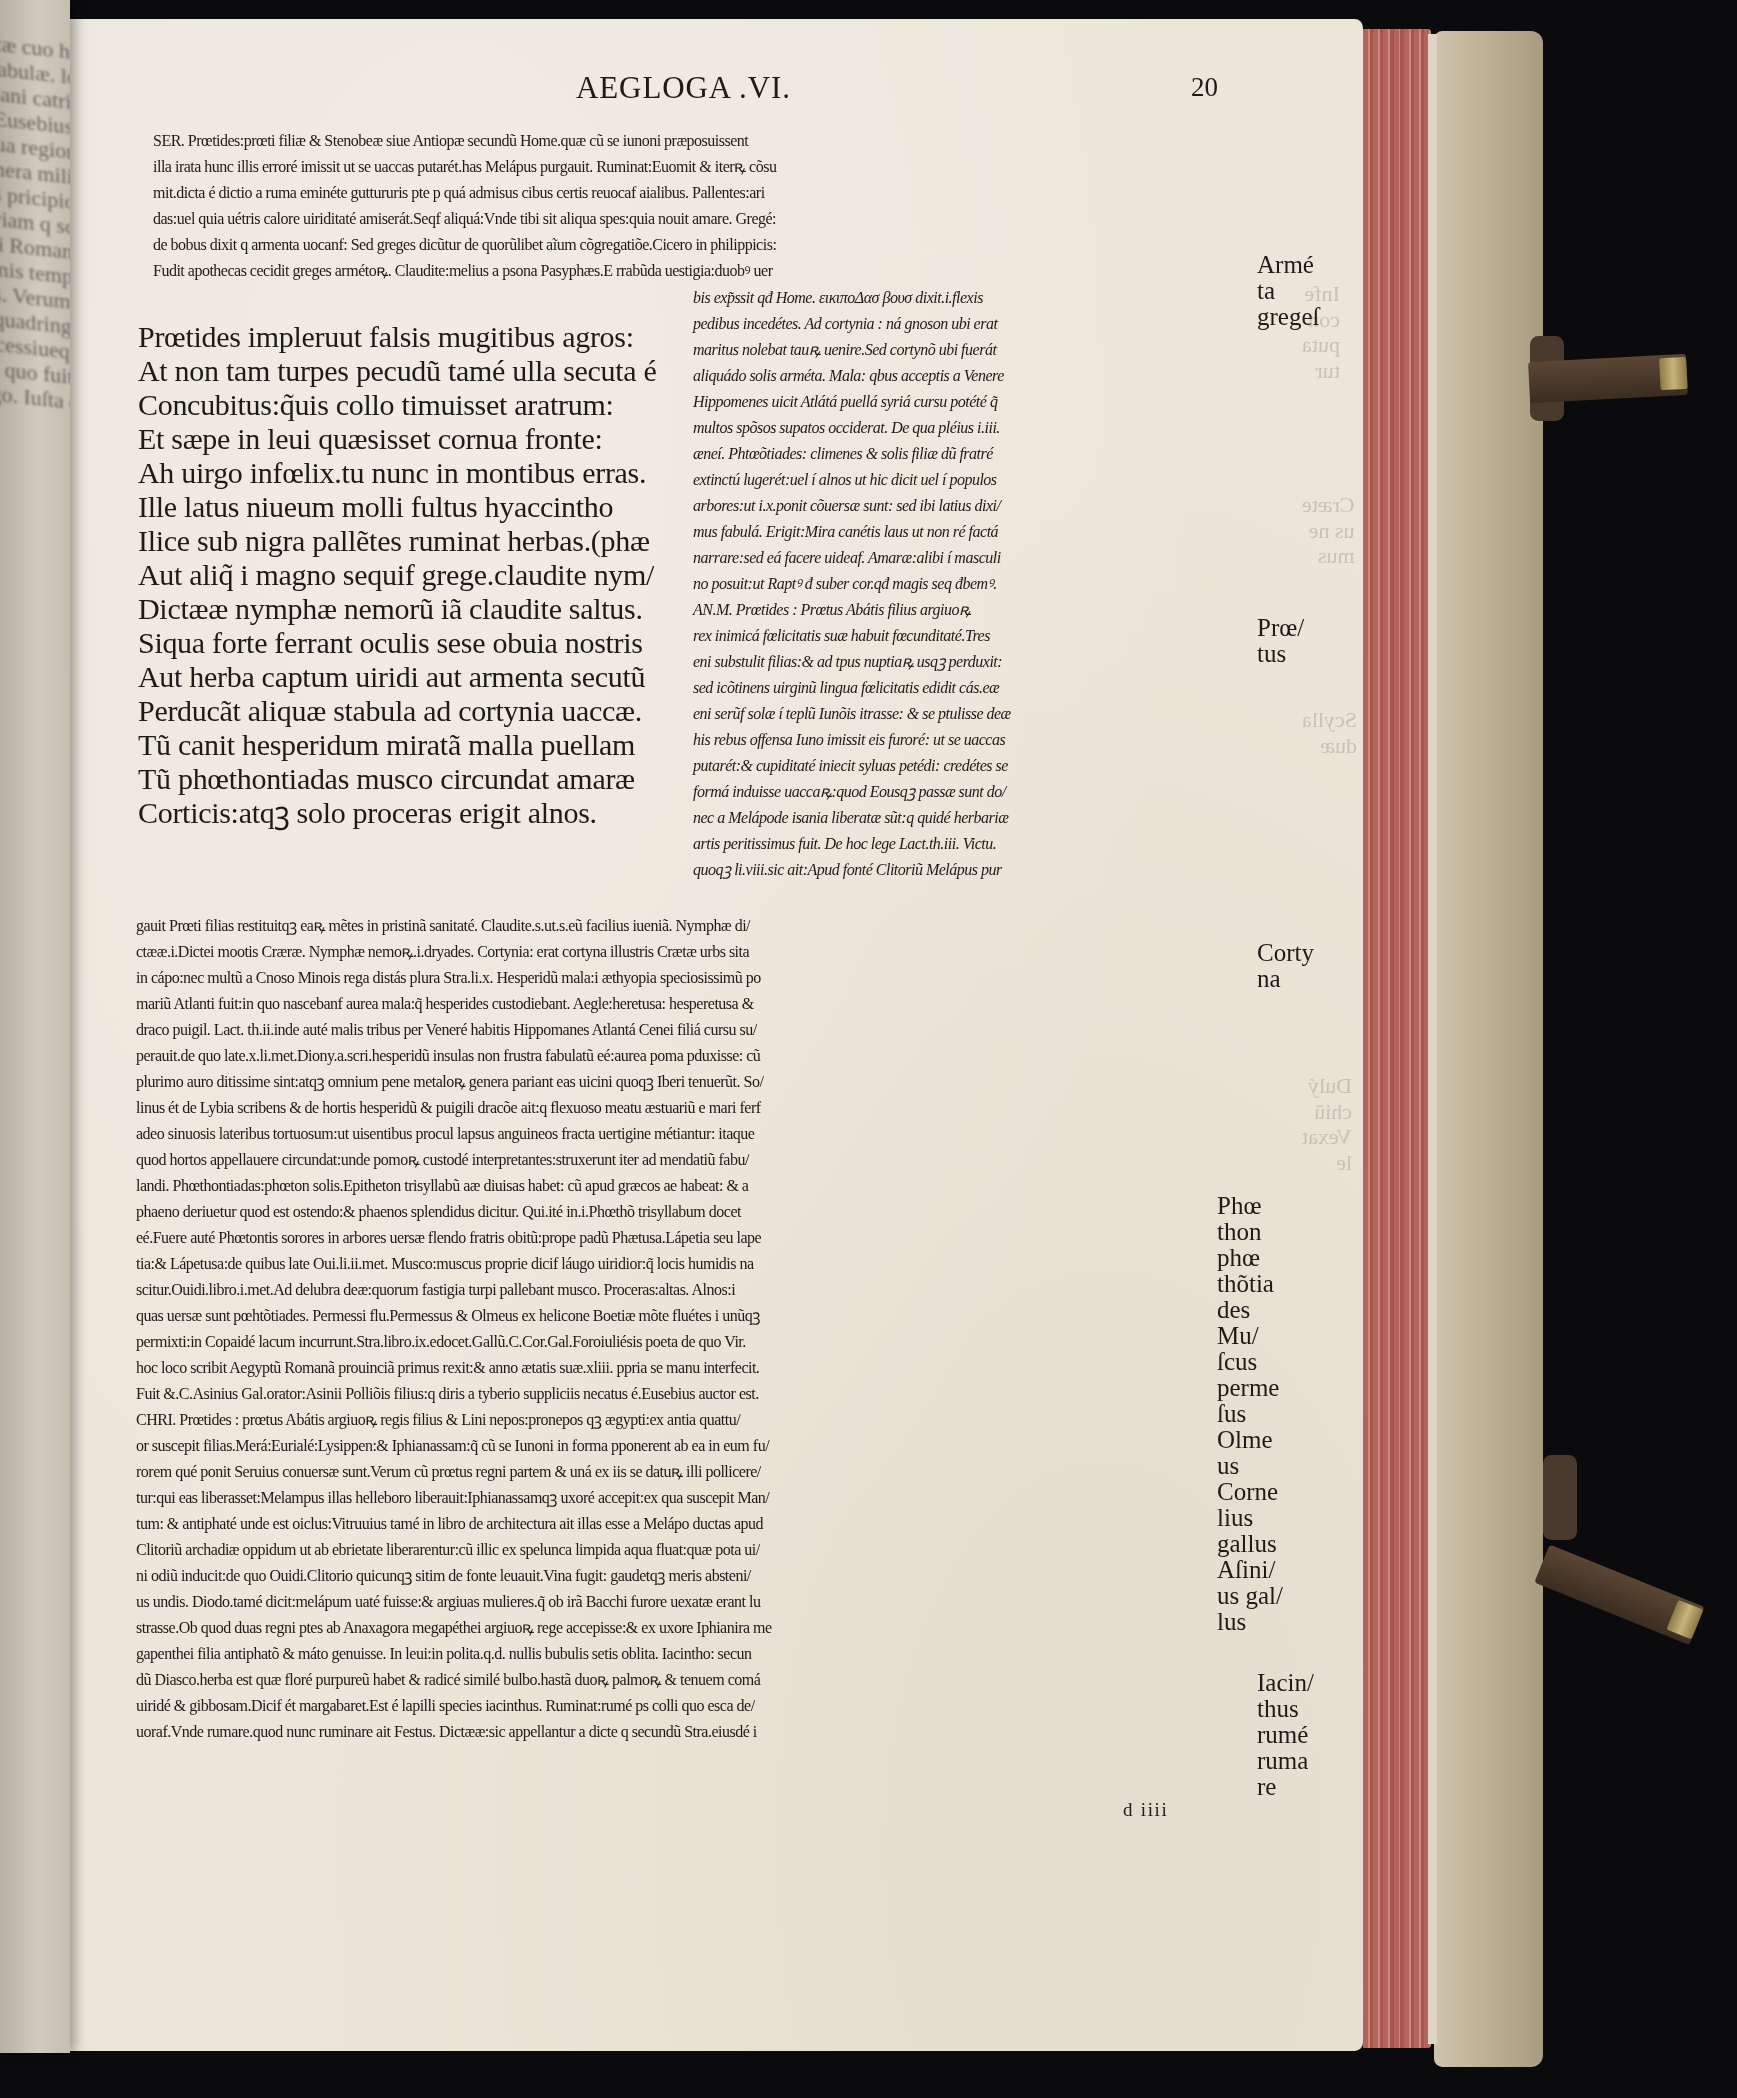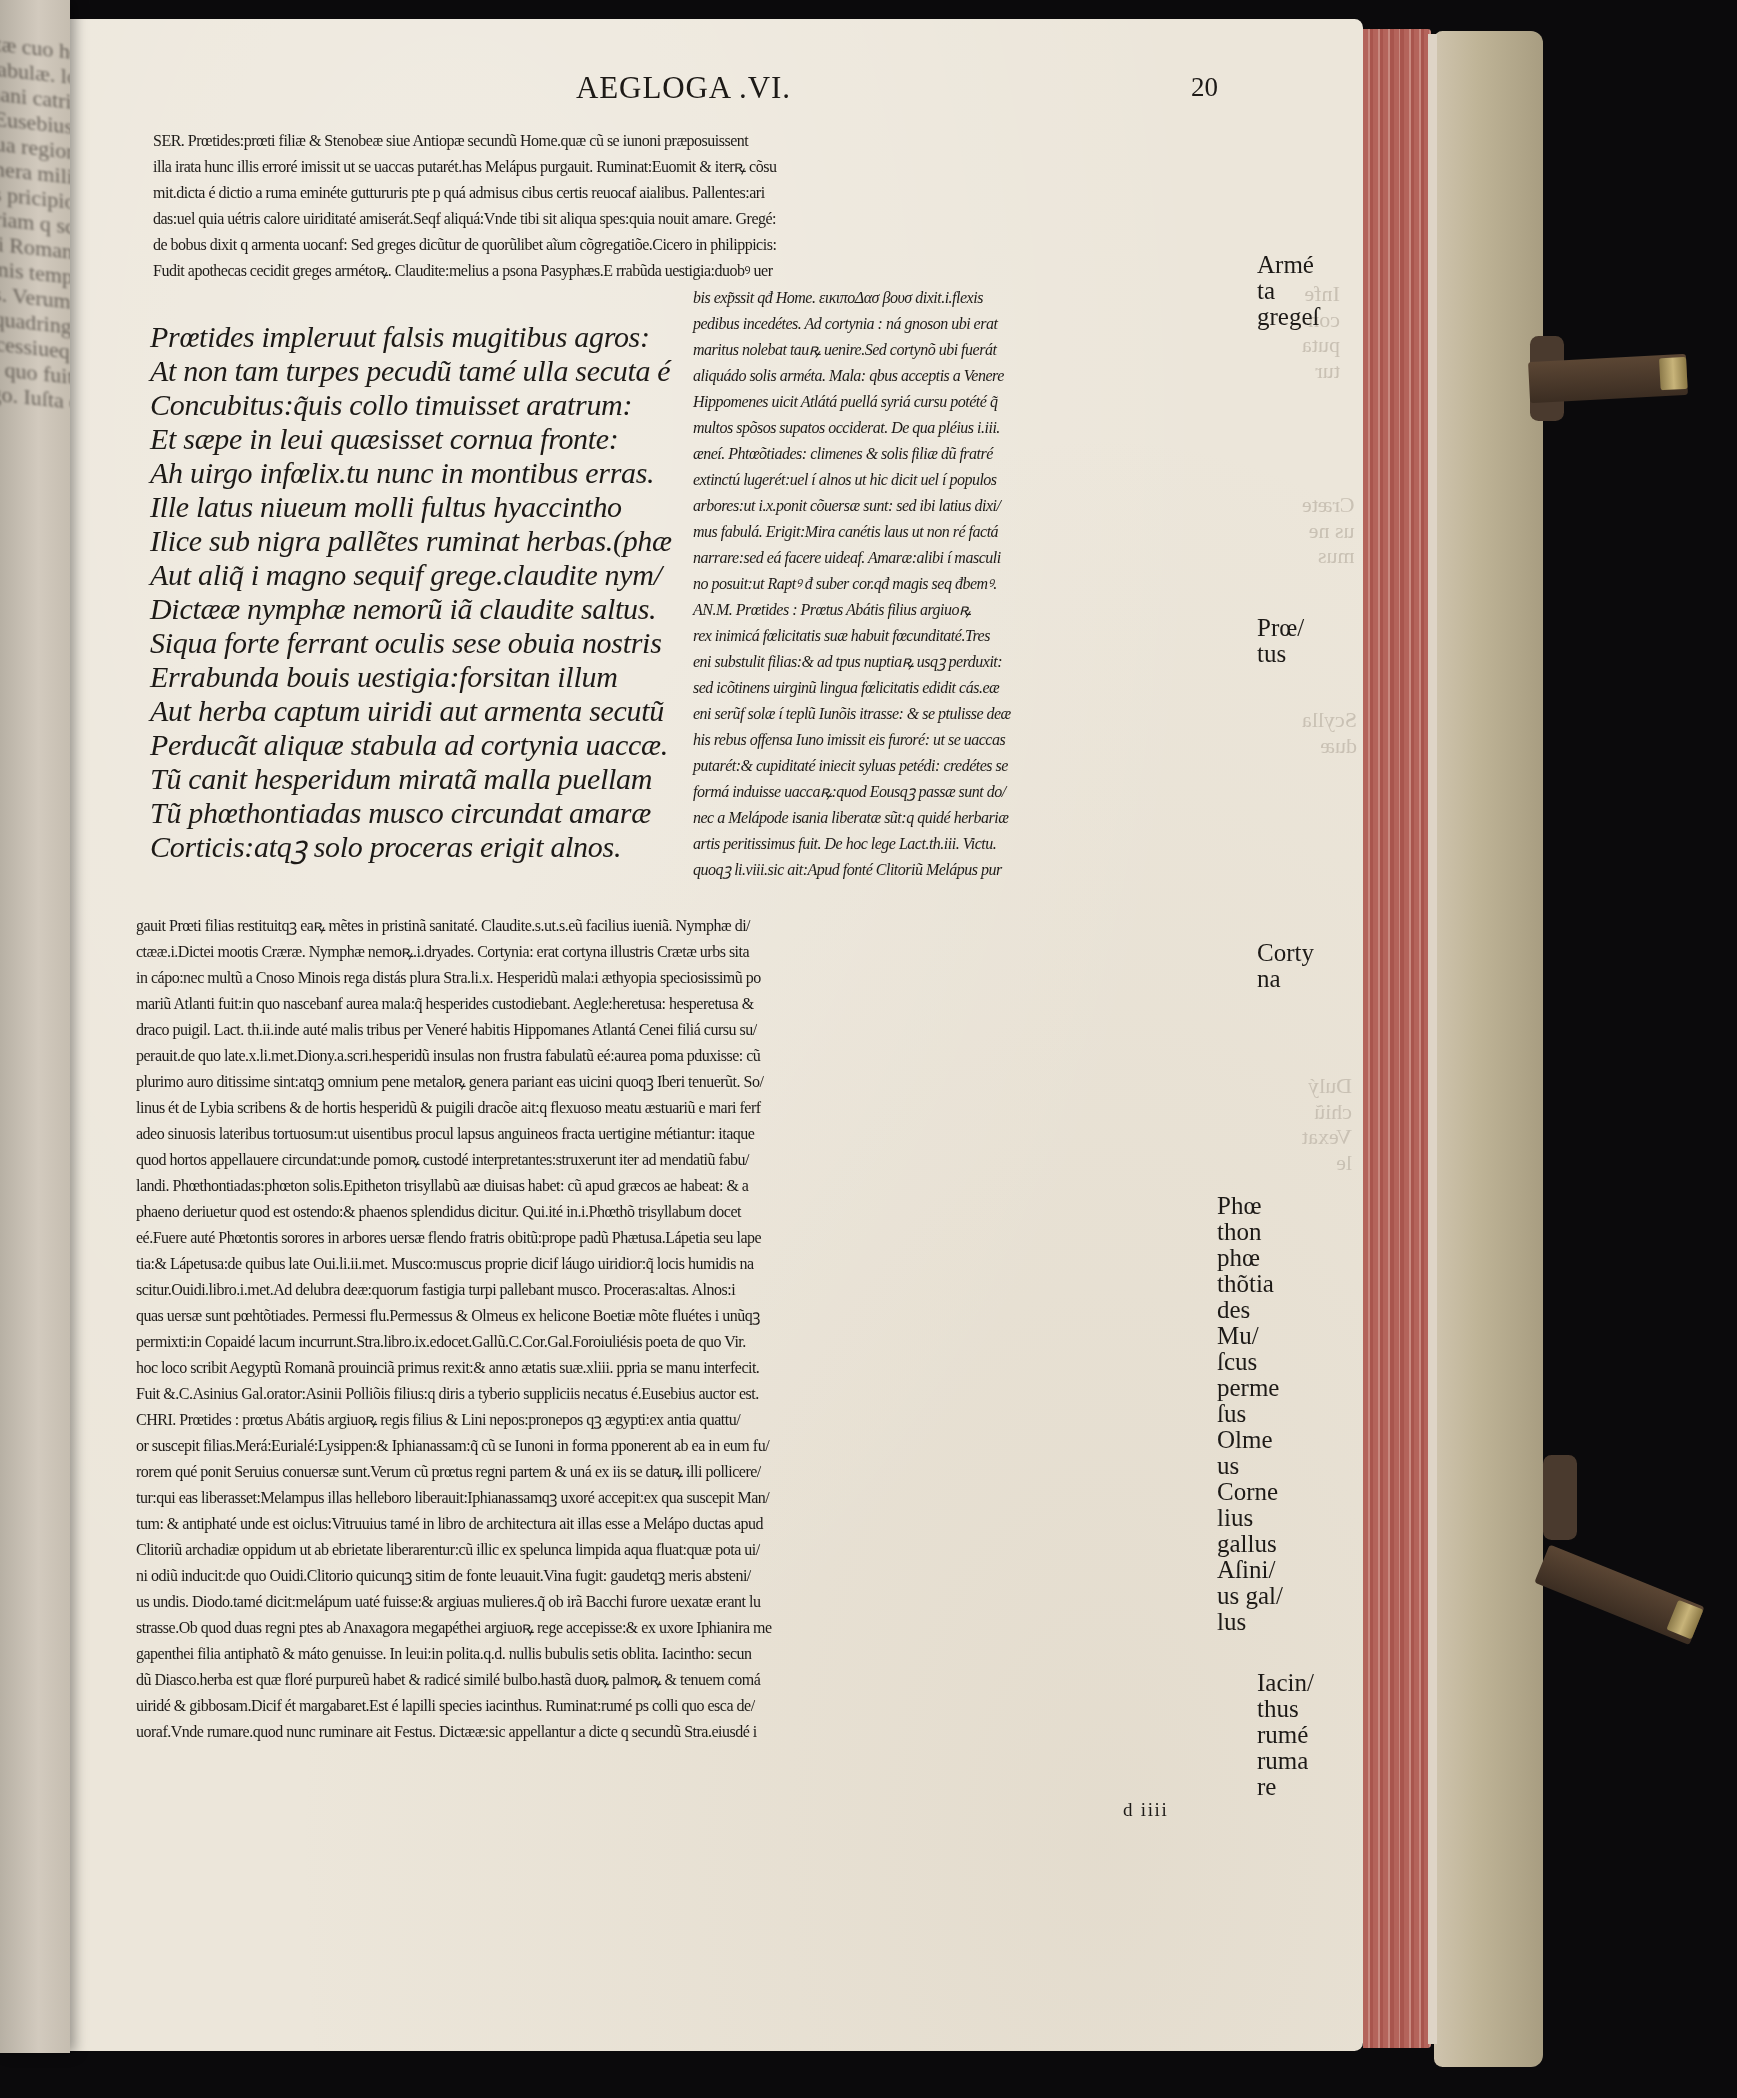--- a/index.html
+++ b/index.html
@@ -68,22 +68,22 @@
   }
   .folio {
     position:absolute; left:1191px; top:72px; font-size:27px;
   }
   .prose {
     position:absolute; font-size:16px; line-height:26px; white-space:nowrap;
     letter-spacing:-0.5px;
   }
   .prose div { height:26px; }
   .verse {
-    position:absolute; left:150px; top:320px;
-    font-size:30px; line-height:34px; white-space:nowrap; letter-spacing:-0.3px;font-style:italic;
+    position:absolute; left:138px; top:320px;
+    font-size:30px; line-height:34px; white-space:nowrap; letter-spacing:-0.3px;
   }
   .verse div { height:34px; }
   .margin {
     position:absolute; font-size:25px; line-height:26px; white-space:nowrap;
   }
   .margin div { height:26px; }
   .ghost-margin {
     position:absolute; font-size:22px; line-height:25.6px; color:#c9c1b4;
     transform:scaleX(-1); white-space:nowrap;
   }
@@ -145,21 +145,20 @@
     <div>Prœtides impleruut falsis mugitibus agros:</div>
     <div>At non tam turpes pecudũ tamé ulla secuta é</div>
     <div>Concubitus:q̃uis collo timuisset aratrum:</div>
     <div>Et sæpe in leui quæsisset cornua fronte:</div>
     <div>Ah uirgo infœlix.tu nunc in montibus erras.</div>
     <div>Ille latus niueum molli fultus hyaccintho</div>
     <div>Ilice sub nigra pallẽtes ruminat herbas.(phæ</div>
     <div>Aut aliq̃ i magno sequif grege.claudite nym/</div>
     <div>Dictææ nymphæ nemorũ iã claudite saltus.</div>
     <div>Siqua forte ferrant oculis sese obuia nostris</div>
-    <div>Errabunda bouis uestigia:forsitan illum</div>
     <div>Aut herba captum uiridi aut armenta secutũ</div>
     <div>Perducãt aliquæ stabula ad cortynia uaccæ.</div>
     <div>Tũ canit hesperidum miratã malla puellam</div>
     <div>Tũ phœthontiadas musco circundat amaræ</div>
     <div>Corticis:atqꝫ solo proceras erigit alnos.</div>
   </div>
 <div class="prose" id="commentary-right" style="left:693px;top:285px;z-index:5;font-style:italic;">
     <div>bis exp̃ssit qđ Home. εικιποΔασ βουσ dixit.i.flexis</div>
     <div>pedibus incedétes.  Ad cortynia : ná gnoson ubi erat</div>
     <div>maritus nolebat tauꝶ uenire.Sed cortynõ ubi fuerát</div>

